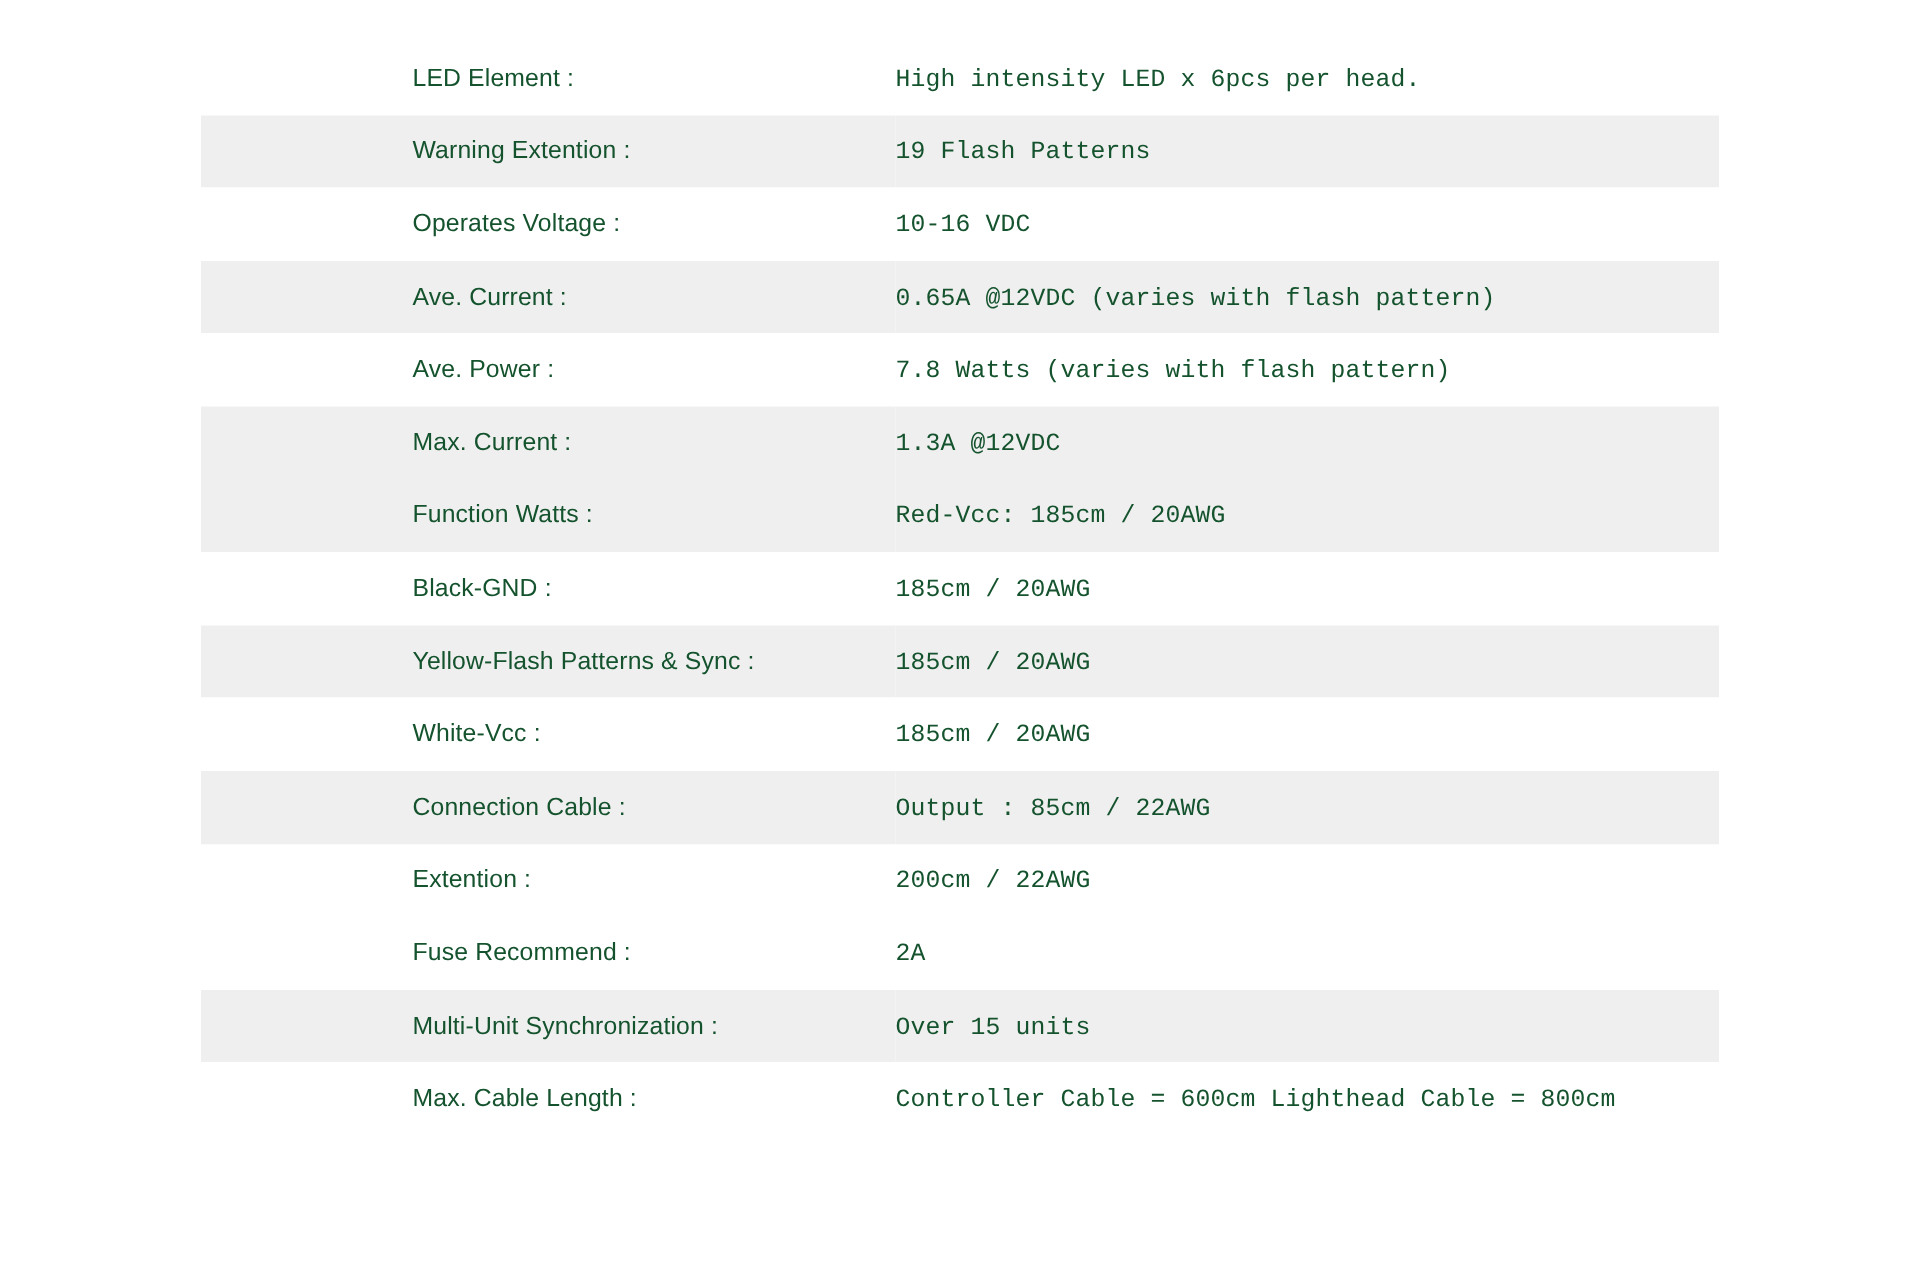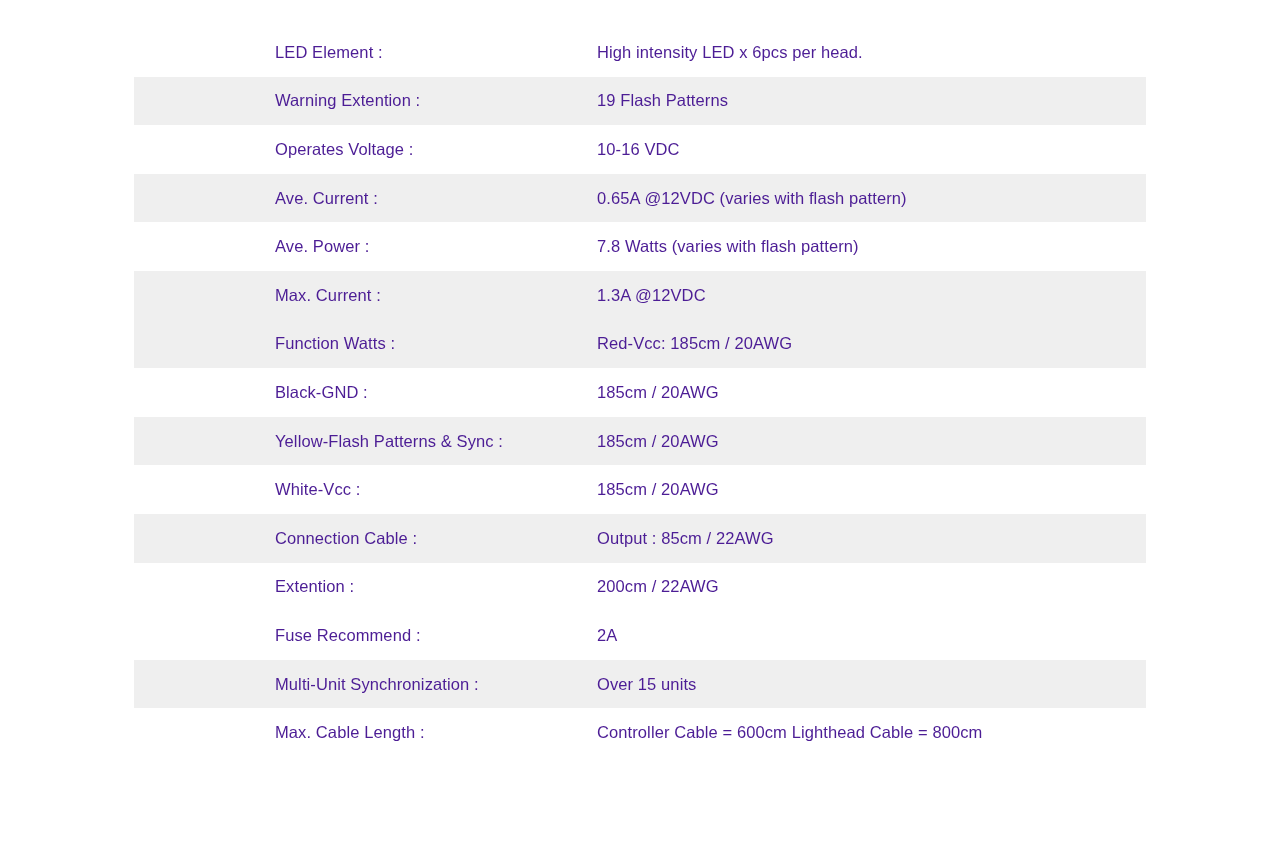--- a/index.html
+++ b/index.html
@@ -31,33 +31,34 @@
   }
   .spec-row.shaded {
     background: #efefef;
   }
   .spec-row.plain {
     background: #ffffff;
   }
   .spec-label,
   .spec-value {
     font-size: 16.5px;
-    color: #4c1d95;
+    color: #14532d;
     font-weight: 400;
     text-align: left;
     vertical-align: middle;
     letter-spacing: 0.1px;
     padding: 0;
   }
   .spec-label {
     width: 322px;
     padding-left: 141px;
   }
   .spec-value {
     padding-left: 0;
+    font-family: Liberation Mono, monospace;
   }
 </style>
 </head>
 <body>
 
 <div class="spec-sheet">
   <table class="spec-table">
     <tbody>
       <tr class="spec-row plain">
         <td class="spec-label">LED Element :</td>

